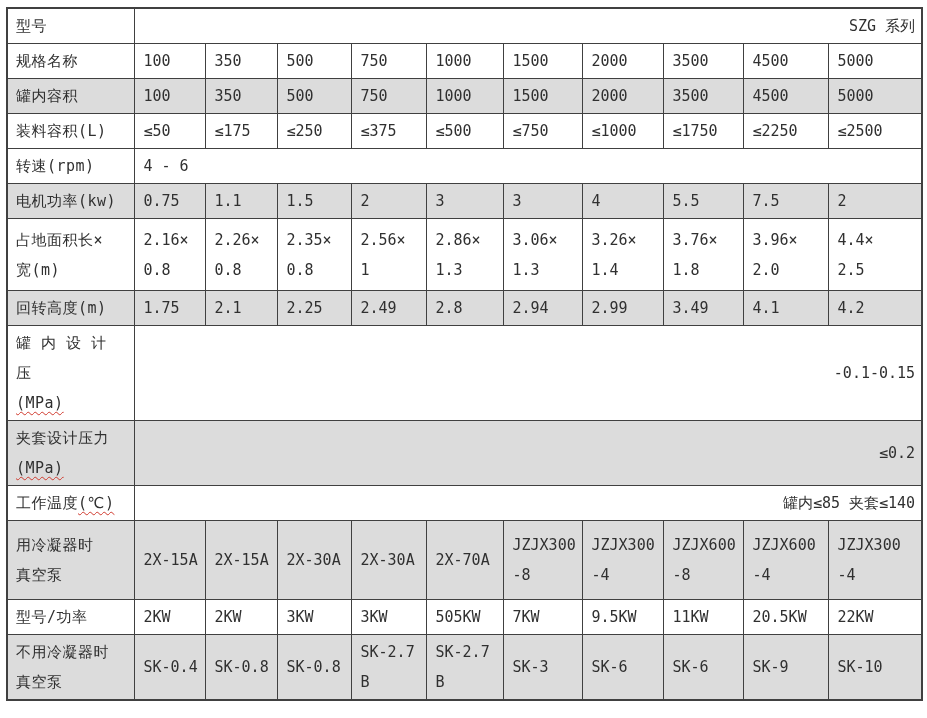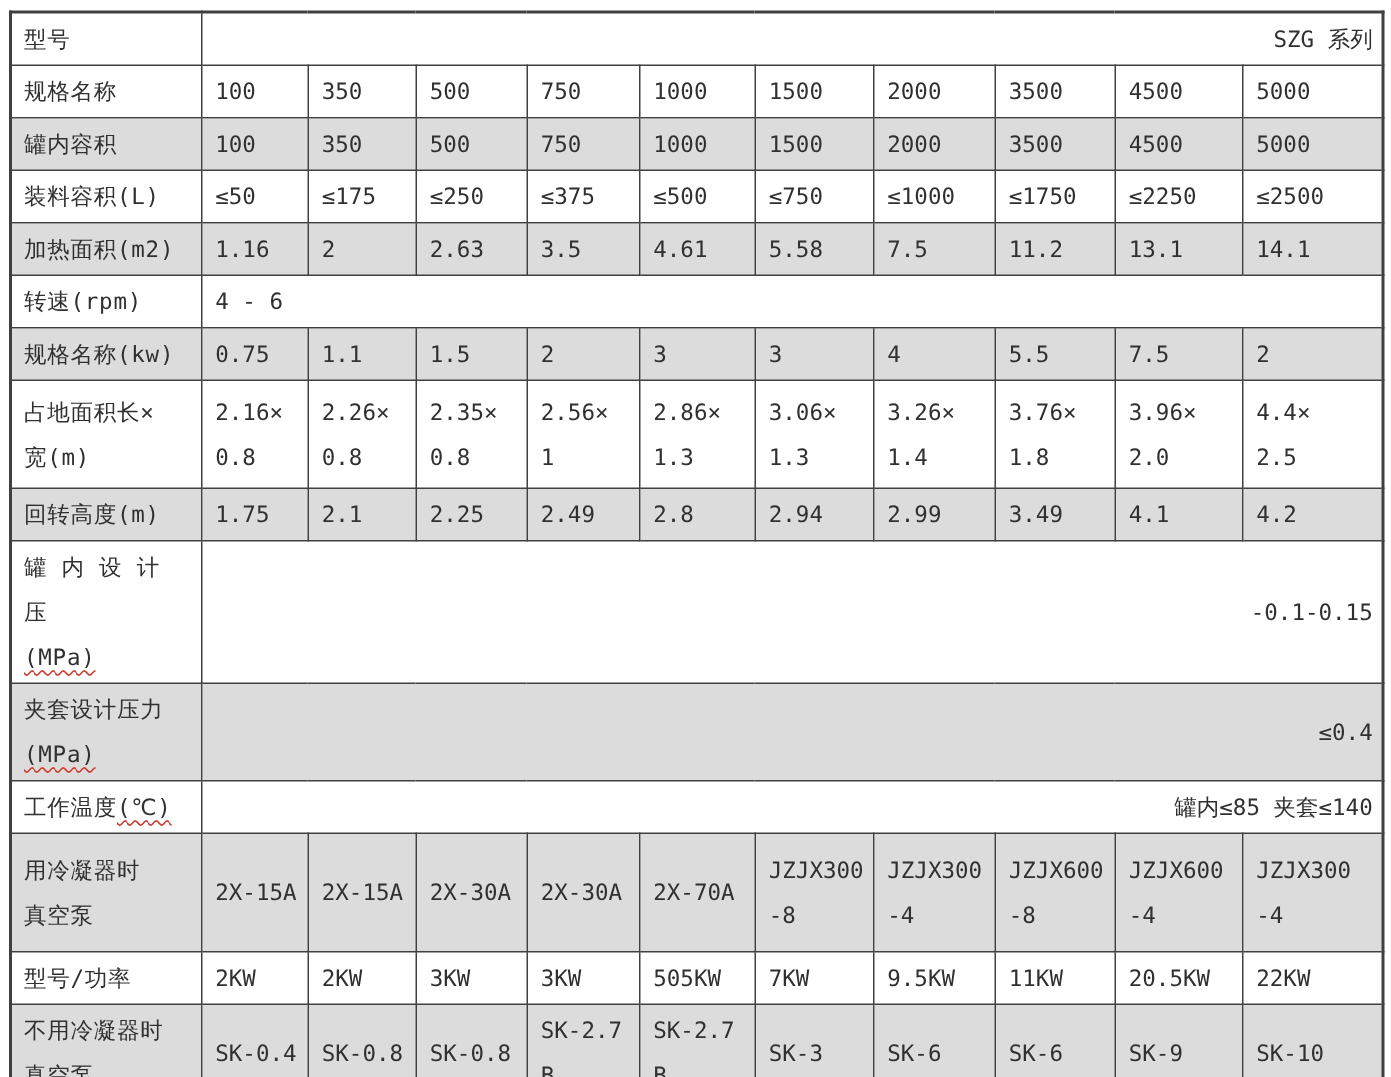--- a/index.html
+++ b/index.html
@@ -80,41 +80,28 @@
     <td>≤250</td>
     <td>≤375</td>
     <td>≤500</td>
     <td>≤750</td>
     <td>≤1000</td>
     <td>≤1750</td>
     <td>≤2250</td>
     <td>≤2500</td>
   </tr>
 
-  <tr class="shade r32">
-    <td class="lab">加热面积(m2)</td>
-    <td>1.16</td>
-    <td>2</td>
-    <td>2.63</td>
-    <td>3.5</td>
-    <td>4.61</td>
-    <td>5.58</td>
-    <td>7.5</td>
-    <td>11.2</td>
-    <td>13.1</td>
-    <td>14.1</td>
-  </tr>
 
   <tr class="white r32">
     <td class="lab">转速(rpm)</td>
     <td colspan="10">4 - 6</td>
   </tr>
 
   <tr class="shade r32">
-    <td class="lab">规格名称(kw)</td>
+    <td class="lab">电机功率(kw)</td>
     <td>0.75</td>
     <td>1.1</td>
     <td>1.5</td>
     <td>2</td>
     <td>3</td>
     <td>3</td>
     <td>4</td>
     <td>5.5</td>
     <td>7.5</td>
     <td>2</td>
@@ -159,21 +146,21 @@
     <td>4.2</td>
   </tr>
 
   <tr class="white r58">
     <td class="lab"><span>罐 内 设 计 压</span><br><span class="sq">(MPa)</span></td>
     <td class="c" colspan="10">-0.1-0.15</td>
   </tr>
 
   <tr class="shade r58">
     <td class="lab"><span>夹套设计压力</span><br><span class="sq">(MPa)</span></td>
-    <td class="c" colspan="10">≤0.4</td>
+    <td class="c" colspan="10">≤0.2</td>
   </tr>
 
   <tr class="white r32">
     <td class="lab"><span>工作温度</span><span class="sq">(℃)</span></td>
     <td class="c" colspan="10">罐内≤85 夹套≤140</td>
   </tr>
 
   <tr class="shade r66">
     <td class="lab">用冷凝器时
 真空泵</td>

